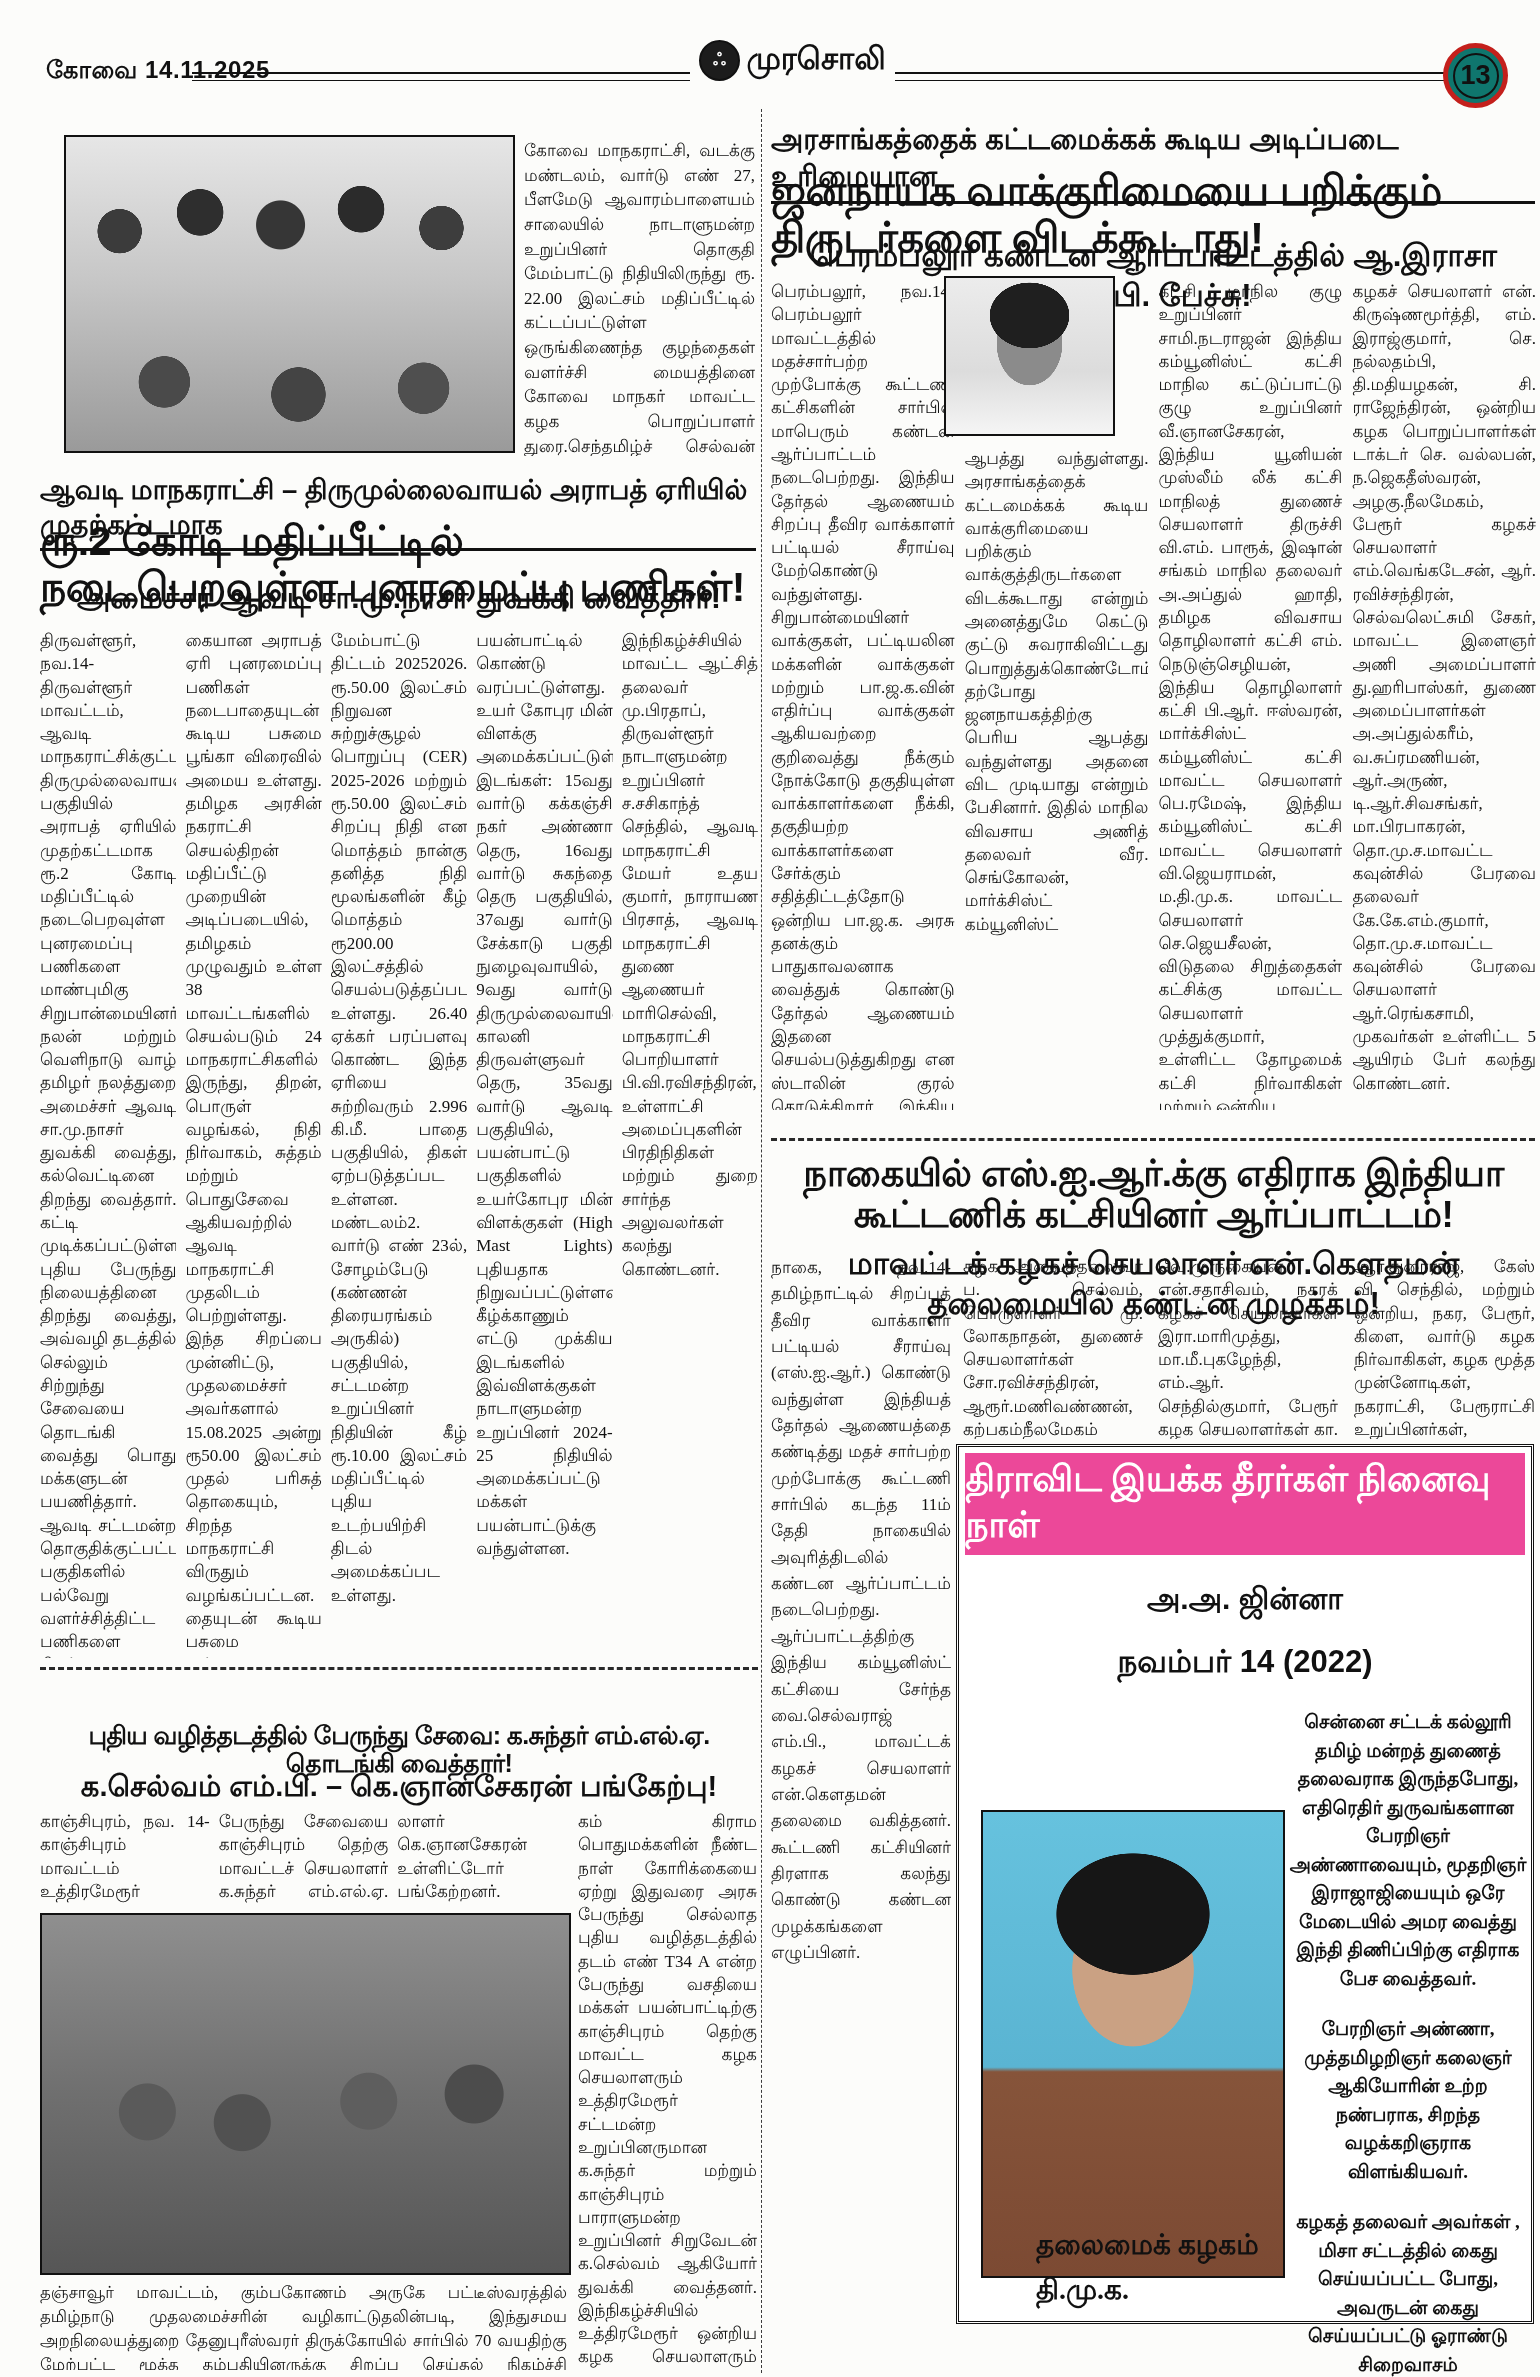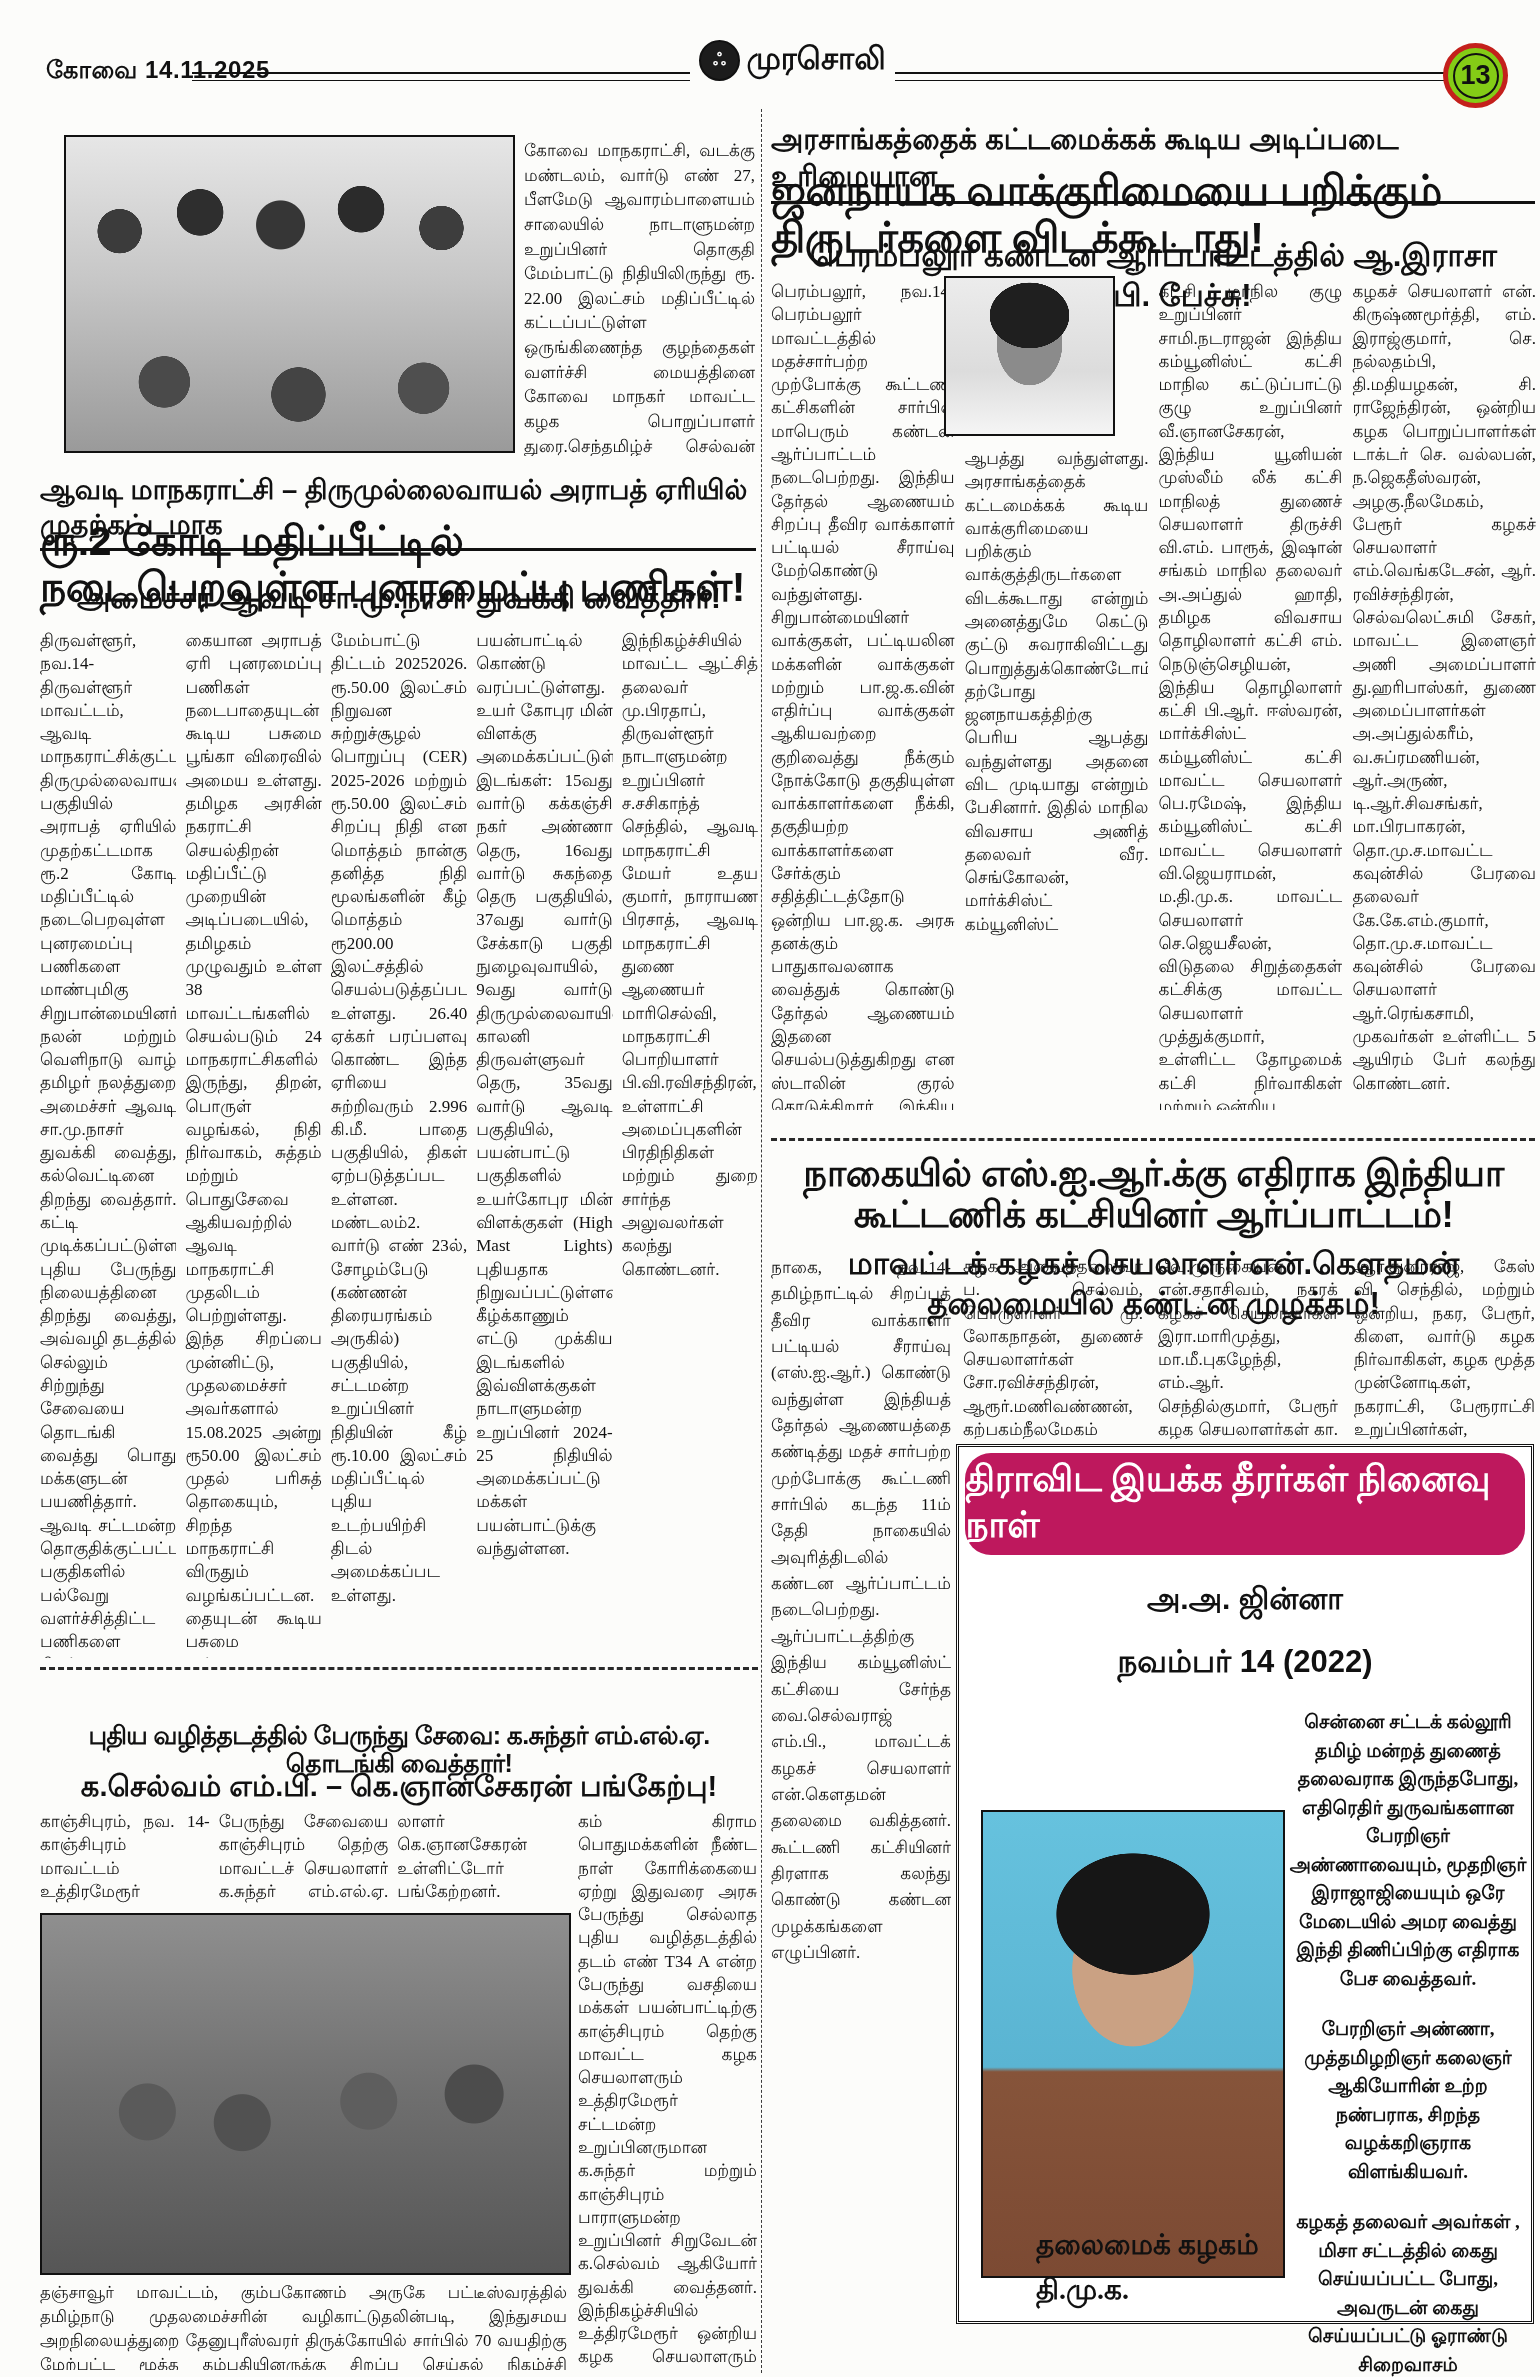--- a/index.html
+++ b/index.html
@@ -8,21 +8,21 @@
   .abs{position:absolute;}
   
   .hdr-date{left:46px;top:56px;font-family:"Liberation Sans","DejaVu Sans",sans-serif;
             font-weight:bold;font-size:24px;letter-spacing:0.6px;}
   .hdr-rule{left:192px;top:72px;width:1271px;height:5.7px;border-top:2.6px solid #111;border-bottom:1.9px solid #111;}
   .hdr-logo{left:690px;top:40px;background:#fcfcfa;padding:0 9px;display:flex;align-items:center;gap:6.4px;}
   .logo-circle{width:37px;height:37px;border:2.6px solid #111;border-radius:50%;background:#1c1c1c;
                display:flex;align-items:center;justify-content:center;color:#fff;font-size:16.6px;font-weight:bold;}
   .masthead{font-family:"Liberation Sans","DejaVu Sans",sans-serif;font-weight:bold;font-size:31px;}
   .hdr-page{right:33px;top:43px;width:55px;height:55px;border:5.1px solid #c4201c;border-radius:50%;
-            background:#84cc16;display:flex;align-items:center;justify-content:center;}
+            background:#0f766e;display:flex;align-items:center;justify-content:center;}
   .hdr-page-inner{width:42px;height:42px;border:2.6px solid #111;border-radius:50%;display:flex;align-items:center;
             justify-content:center;font-family:"Liberation Sans",sans-serif;font-weight:bold;font-size:27px;}
   
   .kicker{font-family:"Liberation Sans","DejaVu Sans",sans-serif;font-weight:bold;}
   .kicker span{border-bottom:3.2px solid #111;padding-bottom:3.8px;display:inline-block;}
   .headline{font-family:"Liberation Sans","DejaVu Sans",sans-serif;font-weight:700;line-height:1.12;
             letter-spacing:-0.6px;}
   .subhead{font-family:"Liberation Sans","DejaVu Sans",sans-serif;font-weight:bold;text-align:center;}
   .cols{display:flex;}
   .col{flex:1;font-size:17px;line-height:1.37;text-align:justify;overflow:hidden;}
@@ -53,23 +53,23 @@
       radial-gradient(circle at 62% 52%, #5e5e5e 0 28px, transparent 29px),
       radial-gradient(circle at 82% 50%, #4c4c4c 0 29px, transparent 30px),
       linear-gradient(180deg,#8f8f8f 0%,#6f6f6f 50%,#565656 100%);}
   .color-portrait{width:100%;height:100%;
     background-image:
       radial-gradient(ellipse 77px 61px at 50% 22%, #161616 0 99%, transparent 100%),
       radial-gradient(ellipse 61px 77px at 50% 34%, #caa183 0 99%, transparent 100%),
       linear-gradient(180deg,#66c2de 0%,#5ab4d2 55%,#86543a 56%,#7c4a33 100%);}
   
   .mem-box{border:3.8px double #111;background:#fff;}
-  .mem-band{position:absolute;left:6.4px;right:6.4px;top:6.4px;height:102px;background:#be185d;color:#fff;
+  .mem-band{position:absolute;left:6.4px;right:6.4px;top:6.4px;height:102px;background:#ec4899;color:#fff;
             display:flex;align-items:center;justify-content:center;
-            font-family:"Liberation Serif",serif;font-weight:bold;font-size:36px;border-radius:26px;}
+            font-family:"Liberation Serif",serif;font-weight:bold;font-size:36px;}
   .mem-name{position:absolute;left:0;right:0;top:135px;text-align:center;font-weight:800;font-size:30px;
             font-family:"Liberation Sans",sans-serif;}
   .mem-date{position:absolute;left:0;right:0;top:197px;text-align:center;font-weight:bold;font-size:31px;
             font-family:"Liberation Sans",sans-serif;}
   .mem-text{position:absolute;left:330px;top:261px;width:238px;font-size:19px;font-weight:bold;
             line-height:1.5;text-align:center;}
   .mem-text p{margin:0 0 22px 0;}
   .mem-sign{position:absolute;left:77px;top:776px;width:345px;text-align:left;font-weight:bold;
             font-size:28px;line-height:1.6;}
 </style>

